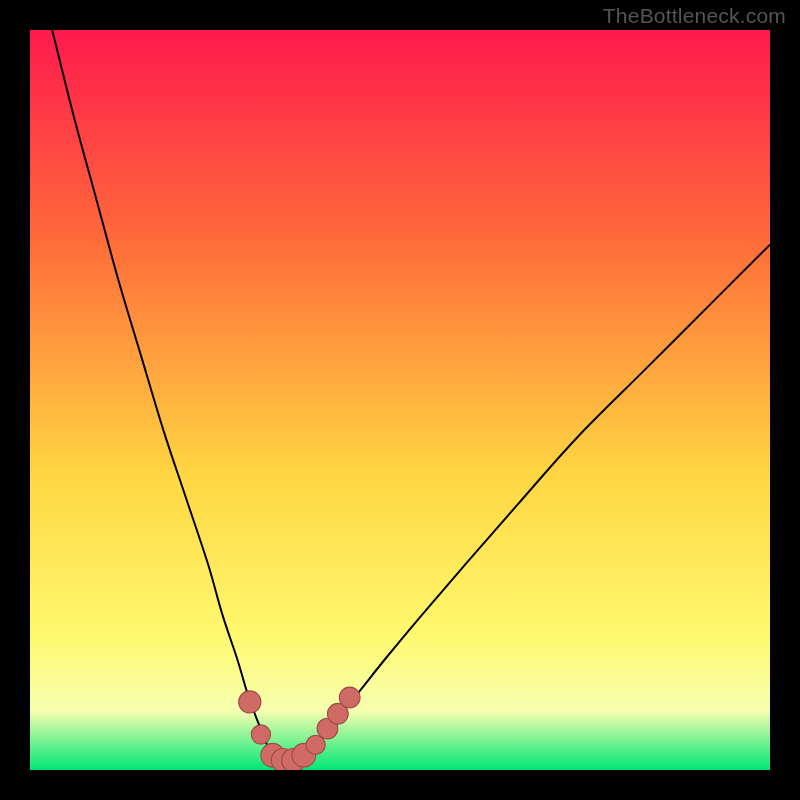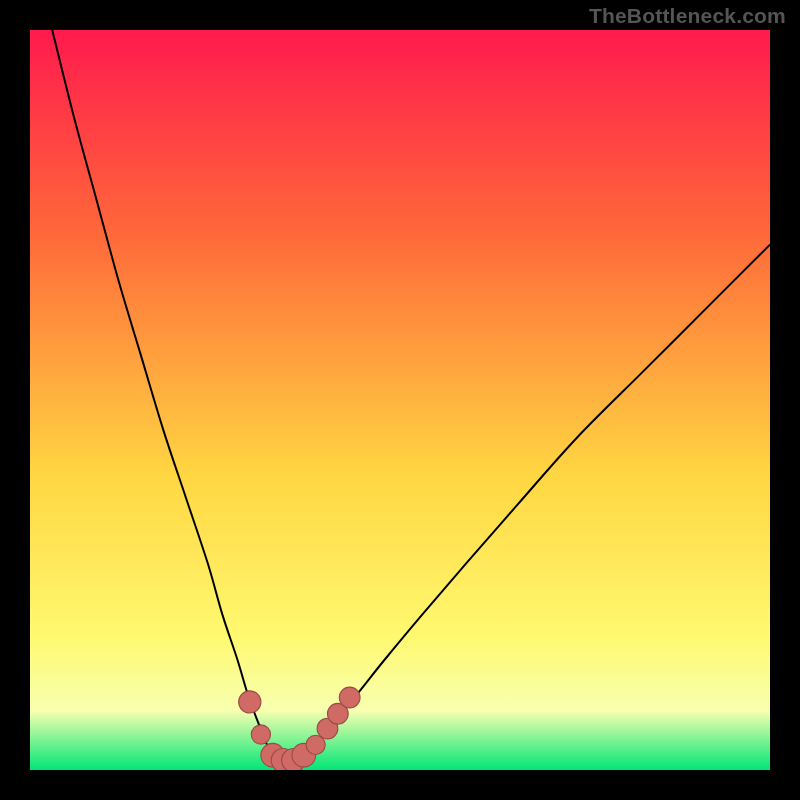--- a/index.html
+++ b/index.html
@@ -16,21 +16,21 @@
     height: 800px;
     background: #000;
     position: relative;
   }
   .watermark {
     position: absolute;
     top: 4px;
     right: 14px;
     color: #555;
     font-size: 21px;
-    font-weight: 700;
+    font-weight: 400;
     letter-spacing: 0.2px;
     z-index: 30;
   }
   .plot-wrap {
     position: absolute;
     left: 30px;
     top: 30px;
     width: 740px;
     height: 740px;
     background: #000;

